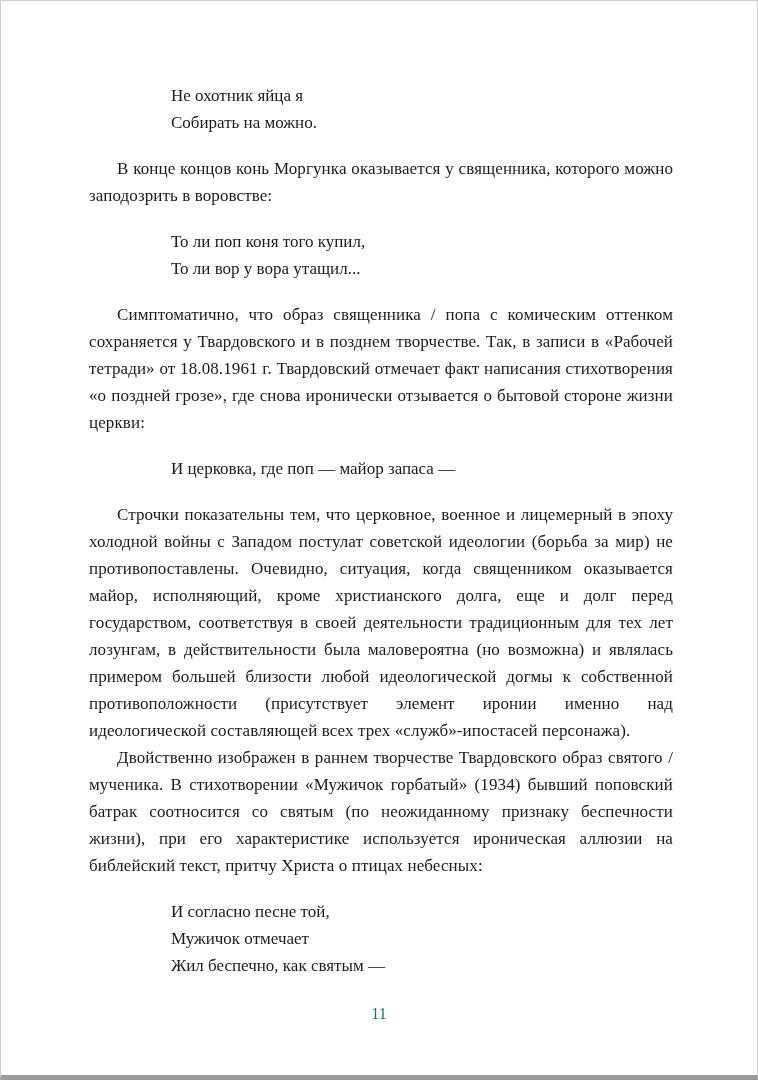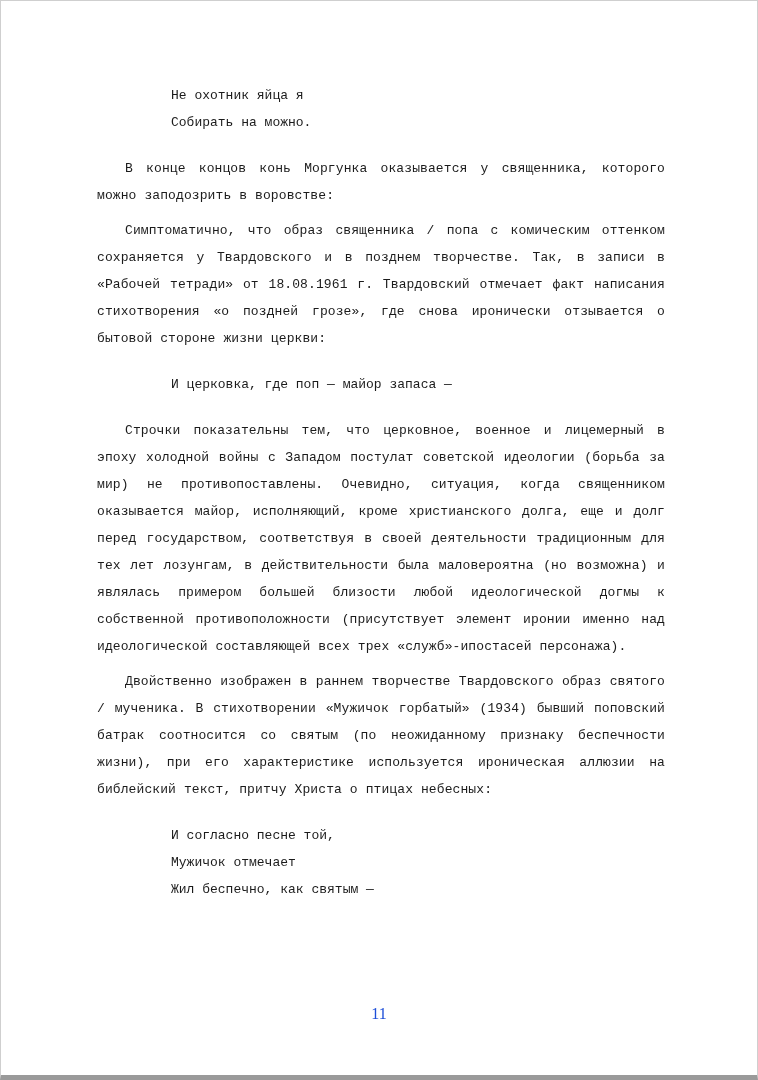--- a/index.html
+++ b/index.html
@@ -18,56 +18,59 @@
     border-bottom: 5px solid #9a9a9a;
     overflow: hidden;
     font-family: "Liberation Serif", "DejaVu Serif", serif;
     color: #1b1b1b;
   }
   .content {
     position: absolute;
     top: 62px;
     left: 88px;
     right: 84px;
-    font-size: 13px;
+    font-size: 17px;
     line-height: 27px;
-    font-family: Liberation Mono, monospace;
   }
   p.para {
-    margin: 8px;
+    margin: 0;
     text-indent: 28px;
     text-align: justify;
     letter-spacing: 0.1px;
   }
   .verse {
     margin: 19px 0 19px 82px;
   }
   .verse-line {
     white-space: nowrap;
   }
   .page-number {
     position: absolute;
     bottom: 52px;
     left: 0;
     width: 100%;
     text-align: center;
     font-size: 16px;
-    color: #1d4ed8;
+    color: #0f766e;
   }
 </style>
 </head>
 <body>
 
 <div class="page">
   <div class="content" id="content">
       <div class="verse">
         <div class="verse-line">Не охотник яйца я</div>
         <div class="verse-line">Собирать на можно.</div>
       </div>
       <p class="para">В конце концов конь Моргунка оказывается у священника, которого можно заподозрить в воровстве:</p>
+      <div class="verse">
+        <div class="verse-line">То ли поп коня того купил,</div>
+        <div class="verse-line">То ли вор у вора утащил...</div>
+      </div>
       <p class="para">Симптоматично, что образ священника / попа с комическим оттенком сохраняется у Твардовского и в позднем творчестве. Так, в записи в «Рабочей тетради» от 18.08.1961 г. Твардовский отмечает факт написания стихотворения «о поздней грозе», где снова иронически отзывается о бытовой стороне жизни церкви:</p>
       <div class="verse">
         <div class="verse-line">И церковка, где поп — майор запаса —</div>
       </div>
       <p class="para">Строчки показательны тем, что церковное, военное и лицемерный в эпоху холодной войны с Западом постулат советской идеологии (борьба за мир) не противопоставлены. Очевидно, ситуация, когда священником оказывается майор, исполняющий, кроме христианского долга, еще и долг перед государством, соответствуя в своей деятельности традиционным для тех лет лозунгам, в действительности была маловероятна (но возможна) и являлась примером большей близости любой идеологической догмы к собственной противоположности (присутствует элемент иронии именно над идеологической составляющей всех трех «служб»-ипостасей персонажа).</p>
       <p class="para">Двойственно изображен в раннем творчестве Твардовского образ святого / мученика. В стихотворении «Мужичок горбатый» (1934) бывший поповский батрак соотносится со святым (по неожиданному признаку беспечности жизни), при его характеристике используется ироническая аллюзии на библейский текст, притчу Христа о птицах небесных:</p>
       <div class="verse">
         <div class="verse-line">И согласно песне той,</div>
         <div class="verse-line">Мужичок отмечает</div>
         <div class="verse-line">Жил беспечно, как святым —</div>

